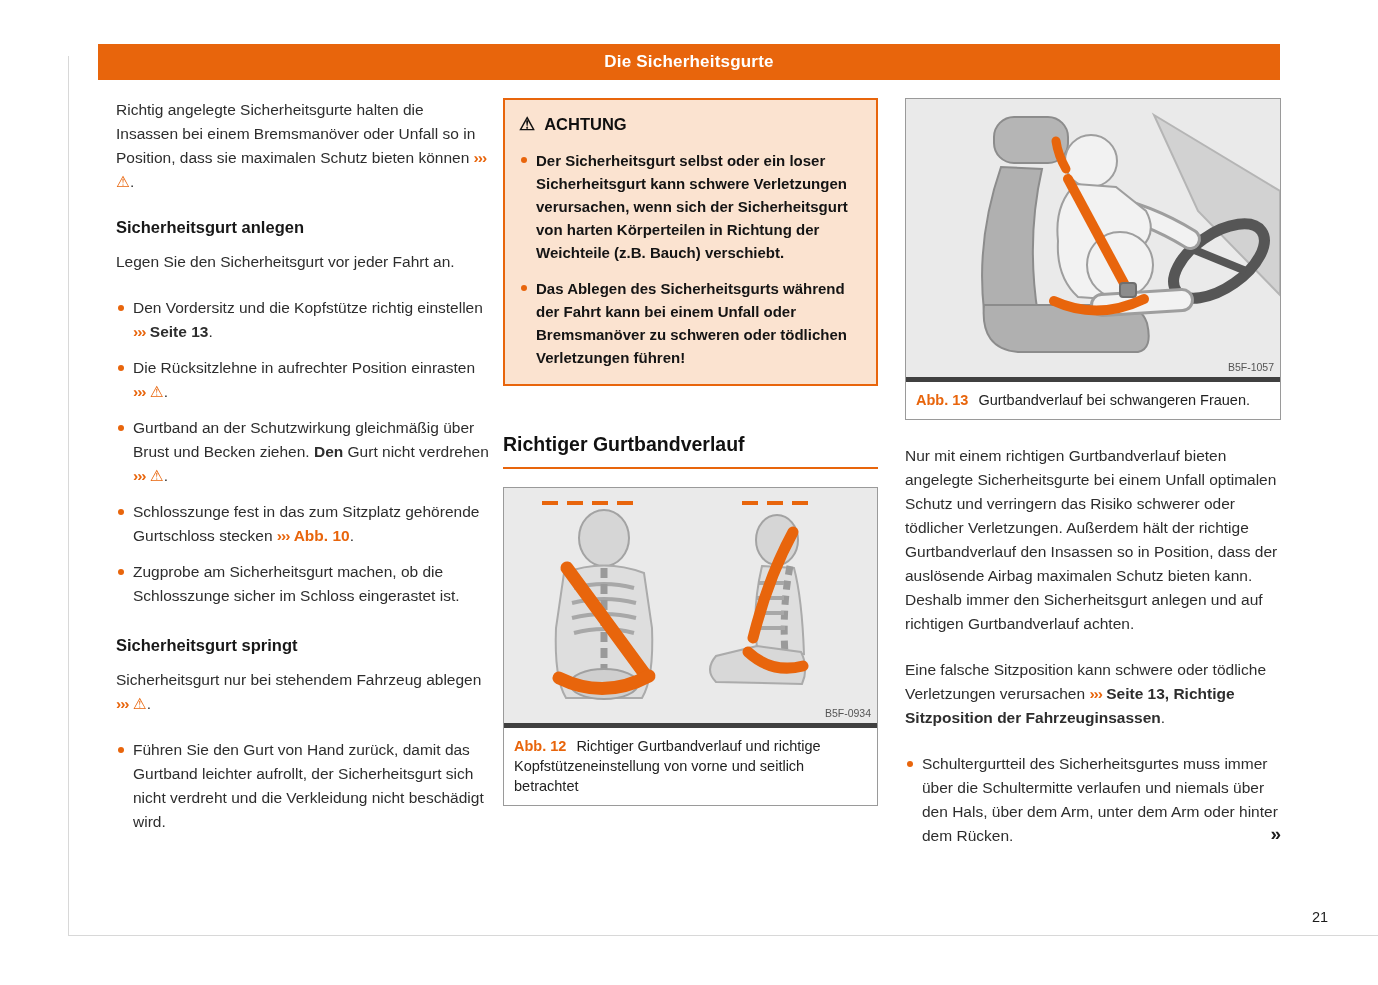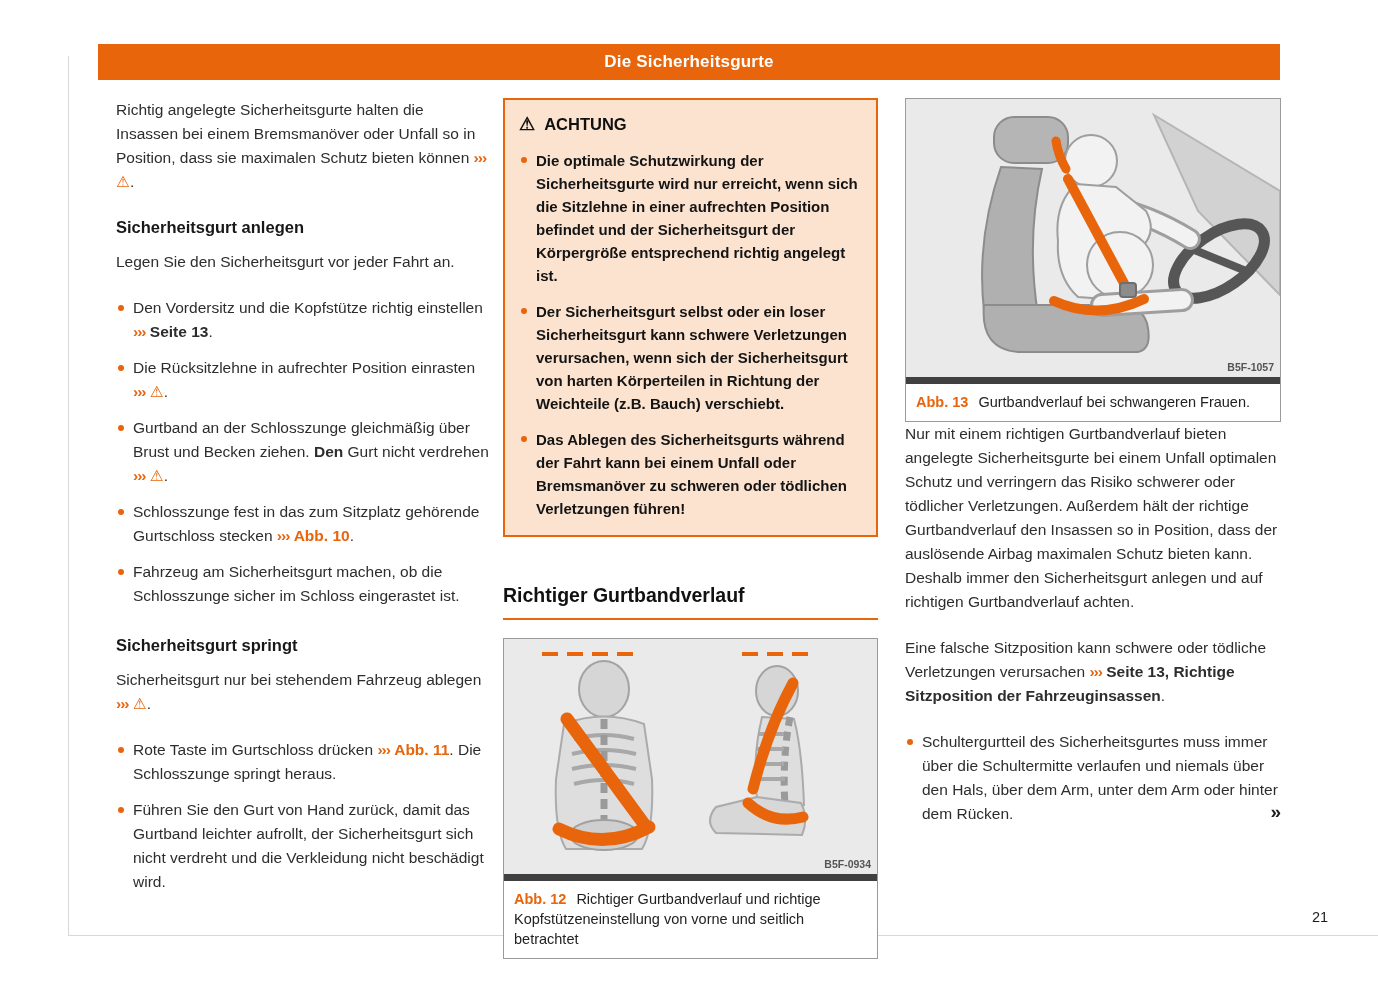--- a/index.html
+++ b/index.html
@@ -61,27 +61,27 @@
   .warning-box ul.bullets li::before{top:8px;}
 
   h2.rule-heading{
     font-size:19.5px;line-height:24px;font-weight:bold;color:#111;
     margin:46px 0 18px;padding-bottom:11px;
     border-bottom:2px solid var(--accent);
   }
 
   
   figure.figure{margin:0;border:1px solid #9a9a9a;background:#fff;}
-  .figure-image{position:relative;background:var(--figure-bg);border-bottom:7px solid #404040;font-weight:bold;}
+  .figure-image{position:relative;background:var(--figure-bg);border-bottom:5px solid #404040;}
   .figure-image svg{display:block;}
   .figure-code{position:absolute;right:6px;bottom:4px;font-size:10.5px;line-height:12px;color:#555;}
   figcaption.figure-caption{padding:8px 10px 9px;font-size:14.5px;line-height:20px;color:#222;background:#fff;}
   .cap-label{color:var(--accent);font-weight:bold;margin-right:10px;}
 
-  .col-right .after-figure{}
+  .col-right .after-figure{margin-top:24px;}
   .bullet-wrap{position:relative;}
   .cont-marker{
     position:absolute;right:0;bottom:2px;
     font-weight:bold;font-size:19px;color:#1c1c1c;
   }
 
   .page-number{position:absolute;left:1312px;top:905px;font-size:14.5px;color:#1c1c1c;}
 </style>
 </head>
 <body>
@@ -94,41 +94,39 @@
 </header>
 
 <section class="col col-left">
   <p class="para"><span class="seg-plain">Richtig angelegte Sicherheitsgurte halten die Insassen bei einem Bremsmanöver oder Unfall so in Position, dass sie maximalen Schutz bieten können </span><span class="seg-arrow">›››</span><span class="seg-plain"> </span><span class="seg-warn">⚠</span><span class="seg-plain">.</span></p>
 
   <h3 class="sub-heading first-gap">Sicherheitsgurt anlegen</h3>
   <p class="para">Legen Sie den Sicherheitsgurt vor jeder Fahrt an.</p>
   <ul class="bullets">
     <li><span class="seg-plain">Den Vordersitz und die Kopfstütze richtig einstellen </span><span class="seg-arrow">›››</span><span class="seg-plain"> </span><span class="seg-bold">Seite 13</span><span class="seg-plain">.</span></li>
     <li><span class="seg-plain">Die Rücksitzlehne in aufrechter Position einrasten </span><span class="seg-arrow">›››</span><span class="seg-plain"> </span><span class="seg-warn">⚠</span><span class="seg-plain">.</span></li>
-    <li><span class="seg-plain">Gurtband an der Schlosszunge gleichmäßig über Brust und Becken ziehen. </span><span class="seg-bold">Den</span><span class="seg-plain"> Gurt nicht verdrehen </span><span class="seg-arrow">›››</span><span class="seg-plain"> </span><span class="seg-warn">⚠</span><span class="seg-plain">.</span></li>
+    <li><span class="seg-plain">Gurtband an der Schutzwirkung gleichmäßig über Brust und Becken ziehen. </span><span class="seg-bold">Den</span><span class="seg-plain"> Gurt nicht verdrehen </span><span class="seg-arrow">›››</span><span class="seg-plain"> </span><span class="seg-warn">⚠</span><span class="seg-plain">.</span></li>
     <li><span class="seg-plain">Schlosszunge fest in das zum Sitzplatz gehörende Gurtschloss stecken </span><span class="seg-arrow">›››</span><span class="seg-plain"> </span><span class="seg-ref">Abb. 10</span><span class="seg-plain">.</span></li>
-    <li><span class="seg-plain">Fahrzeug am Sicherheitsgurt machen, ob die Schlosszunge sicher im Schloss eingerastet ist.</span></li>
+    <li><span class="seg-plain">Zugprobe am Sicherheitsgurt machen, ob die Schlosszunge sicher im Schloss eingerastet ist.</span></li>
   </ul>
 
   <h3 class="sub-heading">Sicherheitsgurt springt</h3>
   <p class="para"><span class="seg-plain">Sicherheitsgurt nur bei stehendem Fahrzeug ablegen </span><span class="seg-arrow">›››</span><span class="seg-plain"> </span><span class="seg-warn">⚠</span><span class="seg-plain">.</span></p>
   <ul class="bullets">
-    <li><span class="seg-plain">Rote Taste im Gurtschloss drücken </span><span class="seg-arrow">›››</span><span class="seg-plain"> </span><span class="seg-ref">Abb. 11</span><span class="seg-plain">. Die Schlosszunge springt heraus.</span></li>
     <li><span class="seg-plain">Führen Sie den Gurt von Hand zurück, damit das Gurtband leichter aufrollt, der Sicherheitsgurt sich nicht verdreht und die Verkleidung nicht beschädigt wird.</span></li>
   </ul>
 </section>
 
 <section class="col col-mid">
   <div class="warning-box">
     <div class="warning-title">
       <span class="warning-tri">⚠</span>
       <span>ACHTUNG</span>
     </div>
     <ul class="bullets">
-      <li>Die optimale Schutzwirkung der Sicherheitsgurte wird nur erreicht, wenn sich die Sitzlehne in einer aufrechten Position befindet und der Sicherheitsgurt der Körpergröße entsprechend richtig angelegt ist.</li>
       <li>Der Sicherheitsgurt selbst oder ein loser Sicherheitsgurt kann schwere Verletzungen verursachen, wenn sich der Sicherheitsgurt von harten Körperteilen in Richtung der Weichteile (z.B. Bauch) verschiebt.</li>
       <li>Das Ablegen des Sicherheitsgurts während der Fahrt kann bei einem Unfall oder Bremsmanöver zu schweren oder tödlichen Verletzungen führen!</li>
     </ul>
   </div>
 
   <h2 class="rule-heading">Richtiger Gurtbandverlauf</h2>
 
   <figure class="figure">
     <div class="figure-image">
       <svg viewBox="0 0 373 235" width="373" height="235">

